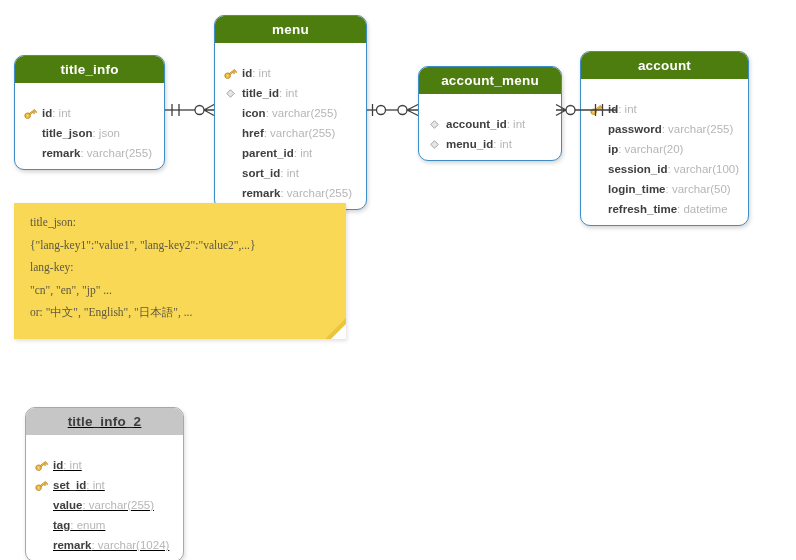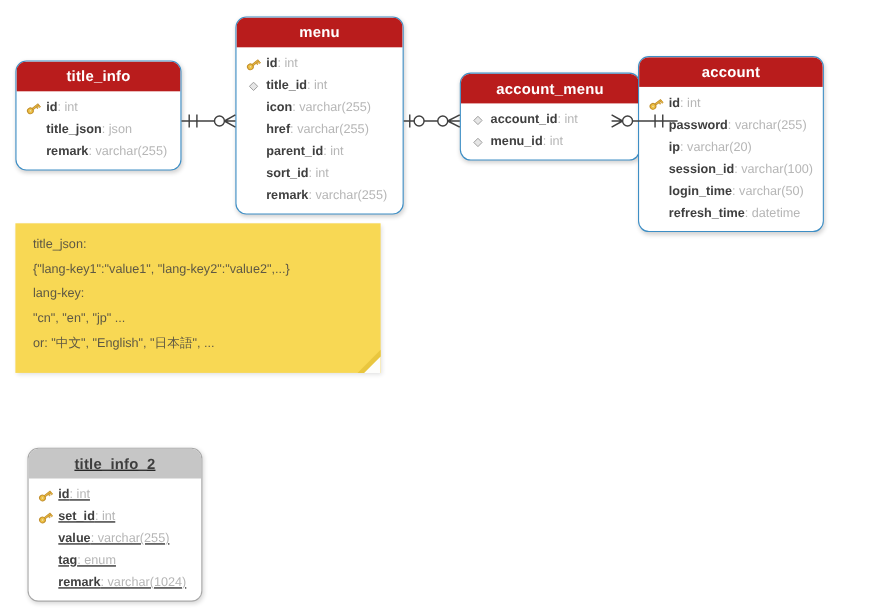--- a/index.html
+++ b/index.html
@@ -9,36 +9,36 @@
   }
   .canvas { position:absolute; inset:0; }
 
   
   .etable {
     position:absolute; background:#fff; border:1.5px solid #3d8ec5;
     border-radius:10px; overflow:hidden; z-index:2; box-sizing:border-box;
     box-shadow:1px 2px 4px rgba(0,0,0,0.18);
   }
   .ehead {
-    height:27px; line-height:27px; text-align:center; background:#b91c1c;
+    height:27px; line-height:27px; text-align:center; background:#4d7c0f;
     color:#ffffff; font-size:13.5px; font-weight:bold; letter-spacing:0.2px;
   }
   .etable.gray { border-color:#a8a8a8; box-shadow:1px 2px 4px rgba(0,0,0,0.15);text-decoration:underline; }
   .etable.gray .ehead { background:#c6c6c6; color:#3e3e3e; }
-  .ebody { padding:5px 0 6px 0;text-align:right; }
+  .ebody { padding:20px 0 6px 0;text-align:right; }
   .trow { height:20px; display:flex; align-items:center; padding:0 8px 0 7px; font-size:11.5px; white-space:nowrap; }
   .icon { width:17px; height:15px; display:inline-flex; align-items:center; justify-content:center; margin-right:3px; flex:none; }
   .cname { color:#3f3f3f; font-weight:bold; }
   .ctype { color:#b6b6b6; }
 
   
   .note {
     position:absolute; left:14px; top:203px; width:332px; box-sizing:border-box;
     background:#f8d854; color:#5e5844; font-size:11.5px; z-index:2;
-    padding:9px 14px 14px 16px; box-shadow:1px 2px 4px rgba(0,0,0,0.12);
+    padding:9px 14px 14px 16px; box-shadow:1px 2px 4px rgba(0,0,0,0.12);font-family:Liberation Serif, serif;
   }
   .note-line { line-height:21px; margin-bottom:1.5px; }
   .note-fold { position:absolute; right:0; bottom:0; width:0; height:0; }
   .note-fold .shadow {
     position:absolute; right:0; bottom:0; width:0; height:0;
     border-left:21px solid transparent; border-bottom:21px solid #e9c63e;
   }
   .note-fold .flap {
     position:absolute; right:0; bottom:0; width:0; height:0;
     border-left:15px solid transparent; border-bottom:15px solid #fdfdfb;
@@ -153,21 +153,21 @@
           <span class="ctype">: int</span>
         </div>
         <div class="trow">
           <span class="icon"></span>
           <span class="cname">remark</span>
           <span class="ctype">: varchar(255)</span>
         </div>
       </div>
   </div>
 
-  <div class="etable" style="left:418px; top:66px; width:164px;">
+  <div class="etable" style="left:418px; top:66px; width:144px;">
     <div class="ehead">account_menu</div>
     <div class="ebody">
         <div class="trow">
           <span class="icon">
             <svg viewBox="0 0 10 10" width="9" height="9">
               <path d="M5 0.8 L9.2 5 L5 9.2 L0.8 5 Z" fill="#e6e6e6" stroke="#9c9c9c" stroke-width="1"></path>
             </svg>
           </span>
           <span class="cname">account_id</span>
           <span class="ctype">: int</span>

